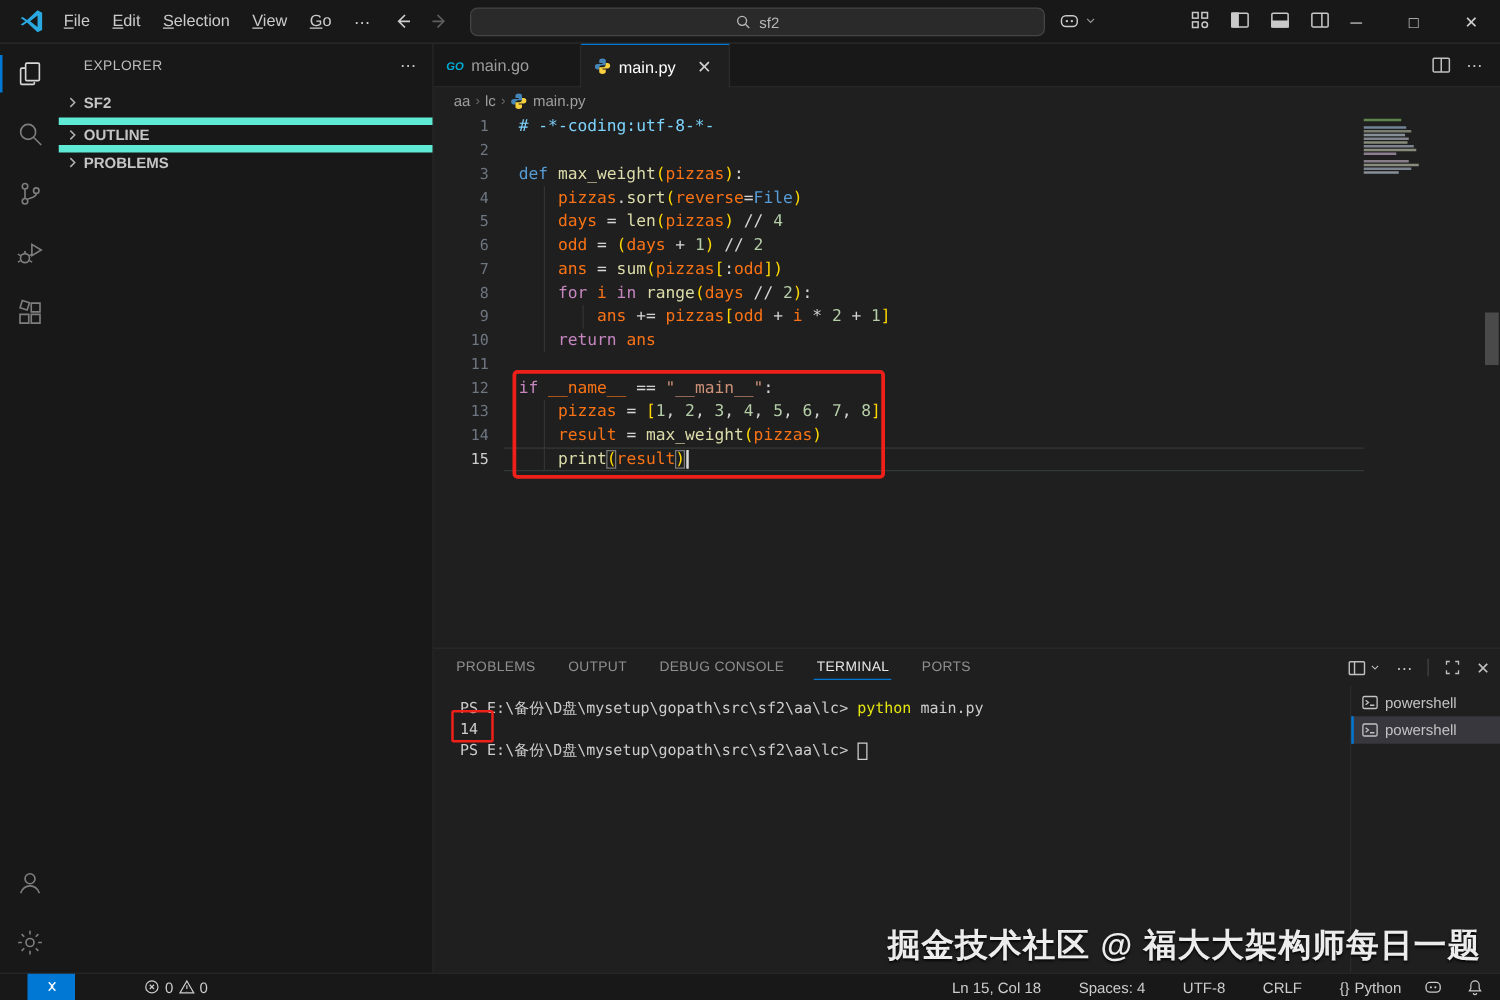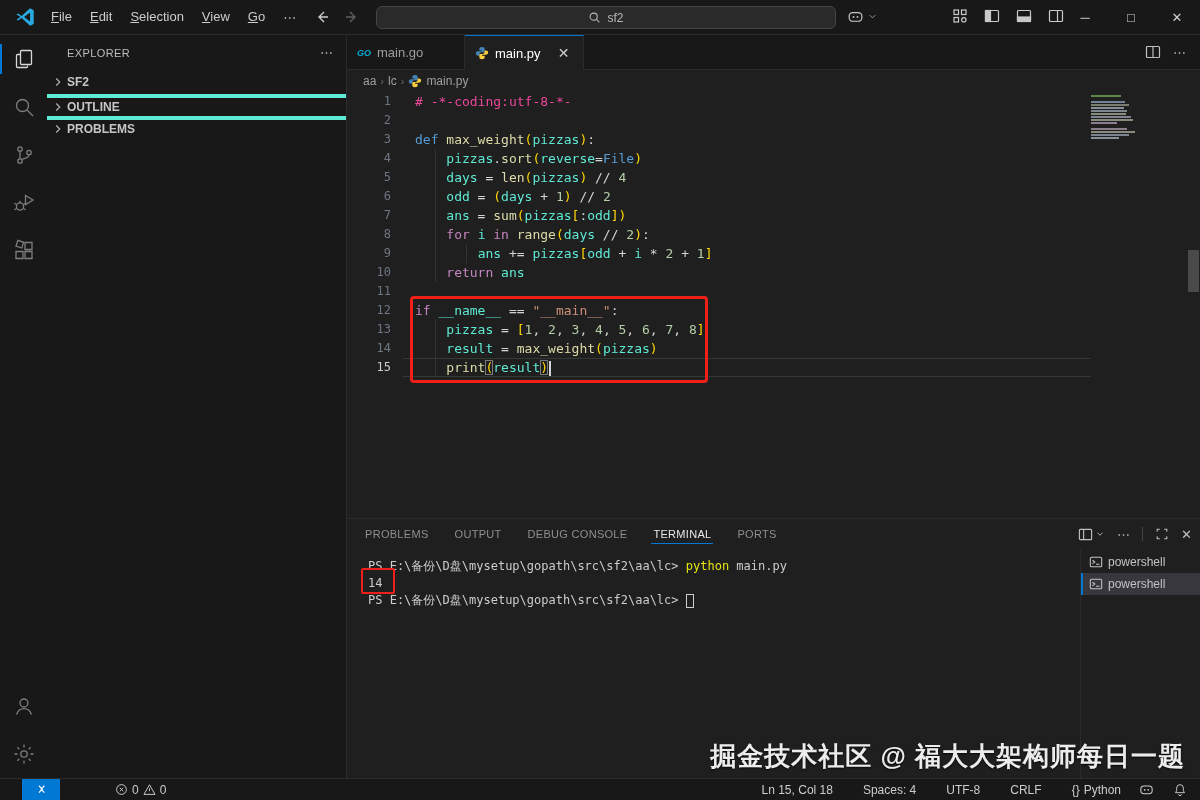--- a/index.html
+++ b/index.html
@@ -31,21 +31,21 @@
   .ab-item { width:47px; height:48px; display:flex; align-items:center; justify-content:center; color:#7e7e7e; position:relative; }
   .ab-item.active { color:#d7d7d7; }
   .ab-item.active::before { content:""; position:absolute; left:0; top:9px; bottom:9px; width:2px; background:#0078d4; }
   .ab-bottom { margin-top:auto; }
 
   .sidebar { width:300px; background:#181818; border-right:1px solid #2b2b2b; flex:none; font-size:13px; }
   .sb-header { height:35px; display:flex; align-items:center; padding:0 12px 0 20px; color:#cccccc;text-align:center; }
   .sb-title { font-size:11px; letter-spacing:.4px; color:#bdbdbd; }
   .sb-more { margin-left:auto; color:#c5c5c5; letter-spacing:1px; }
   .sb-section { height:22px; display:flex; align-items:center; gap:2px; padding-left:4px; font-weight:bold;
-    font-size:12px; color:#c5c5c5; border-top:4px solid #5eead4; }
+    font-size:12px; color:#c5c5c5; border-top:6px solid #5eead4; }
   .sb-section.first { border-top:none; height:24px; }
   .sb-chev { color:#b0b0b0; }
 
   .editor-col { flex:1; display:flex; flex-direction:column; min-width:0; }
 
   
   .tabbar { height:35px; background:#181818; display:flex; border-bottom:1px solid #2b2b2b; }
   .tab { height:35px; display:flex; align-items:center; gap:6px; padding:0 10px; color:#9d9d9d;
     border-right:1px solid #2b2b2b; position:relative; font-size:13px; min-width:118px; }
   .tab.active { background:#1f1f1f; color:#ffffff; border-top:1.5px solid #0078d4; }
@@ -59,23 +59,23 @@
   .bc-sep { color:#6d6d6d; font-size:11px; }
   .bc-item { display:flex; align-items:center; gap:4px; }
 
   
   .code { height:426px; position:relative; background:#1f1f1f; overflow:hidden; }
   .code-lines { position:absolute; top:0; left:0; right:0; }
   .cl { display:flex; height:19px; line-height:19px; font-family:"DejaVu Sans Mono",monospace; font-size:13px; white-space:pre; }
   .cl .ln { width:68px; padding-right:24px; text-align:right; color:#6e7681; flex:none;
     font-family:"DejaVu Sans Mono",monospace; font-size:12px; }
   .cl.cur .ln { color:#cccccc; }
-  .tk-k{color:#569cd6} .tk-c{color:#c586c0} .tk-f{color:#dcdcaa} .tk-v{color:#5eead4}
+  .tk-k{color:#569cd6} .tk-c{color:#c586c0} .tk-f{color:#dcdcaa} .tk-v{color:#f97316}
   .tk-s{color:#ce9178} .tk-n{color:#b5cea8} .tk-o{color:#d4d4d4} .tk-t{color:#d4d4d4}
-  .tk-b{color:#ffd700} .tk-cm{color:#ec4899}
+  .tk-b{color:#ffd700} .tk-cm{color:#7dd3fc}
   .tk-m{color:#ffd700; outline:1px solid #7a7a7a; outline-offset:-1px;}
   .tk-cur{display:inline-block; width:2px; height:15px; background:#d7d7d7; vertical-align:middle; margin-left:1px;}
 
   .indent-guide { position:absolute; width:1px; background:#333333; }
   .cur-line-box { position:absolute; left:56px; width:688px; height:19px; border-top:1px solid #333a36; border-bottom:1px solid #333a36; }
   .anno-rect { position:absolute; border:3px solid #ee2019; border-radius:4px; pointer-events:none; }
   .minimap { position:absolute; left:744px; top:3px; width:50px; }
   .minimap i { display:block; height:2px; margin-bottom:1px; opacity:.85; }
   .ed-scroll { position:absolute; left:841px; top:158px; width:11px; height:42px; background:#4a4a4a; }
 

